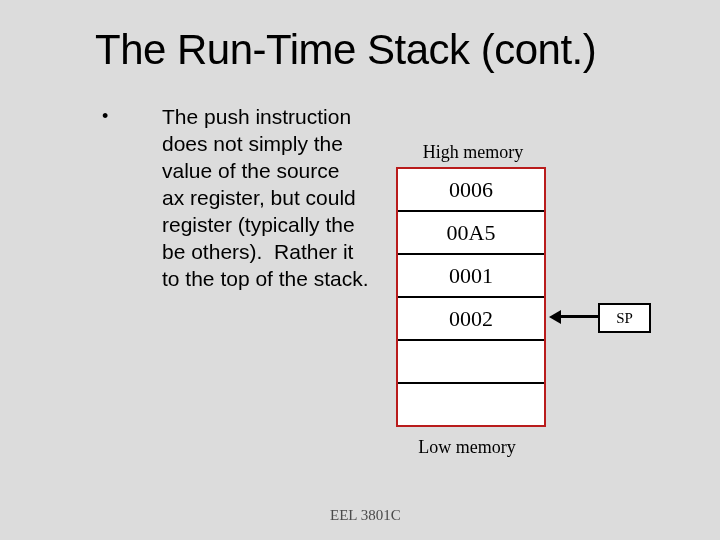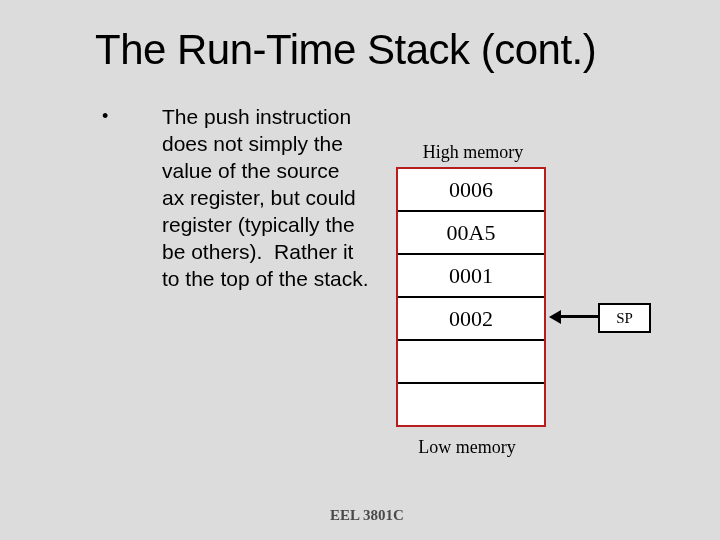--- a/index.html
+++ b/index.html
@@ -107,21 +107,20 @@
     font-size: 15px;
     color: #000;
   }
   .footer {
     position: absolute;
     left: 330px;
     top: 507px;
     font-family: "Liberation Serif", serif;
     font-size: 15px;
     color: #4a4a4a;
-    font-weight: bold;
   }
 </style>
 </head>
 <body>
 
 <div class="slide">
 
   <div class="title">The Run-Time Stack (cont.)</div>
 
   <div class="bullet-block">

